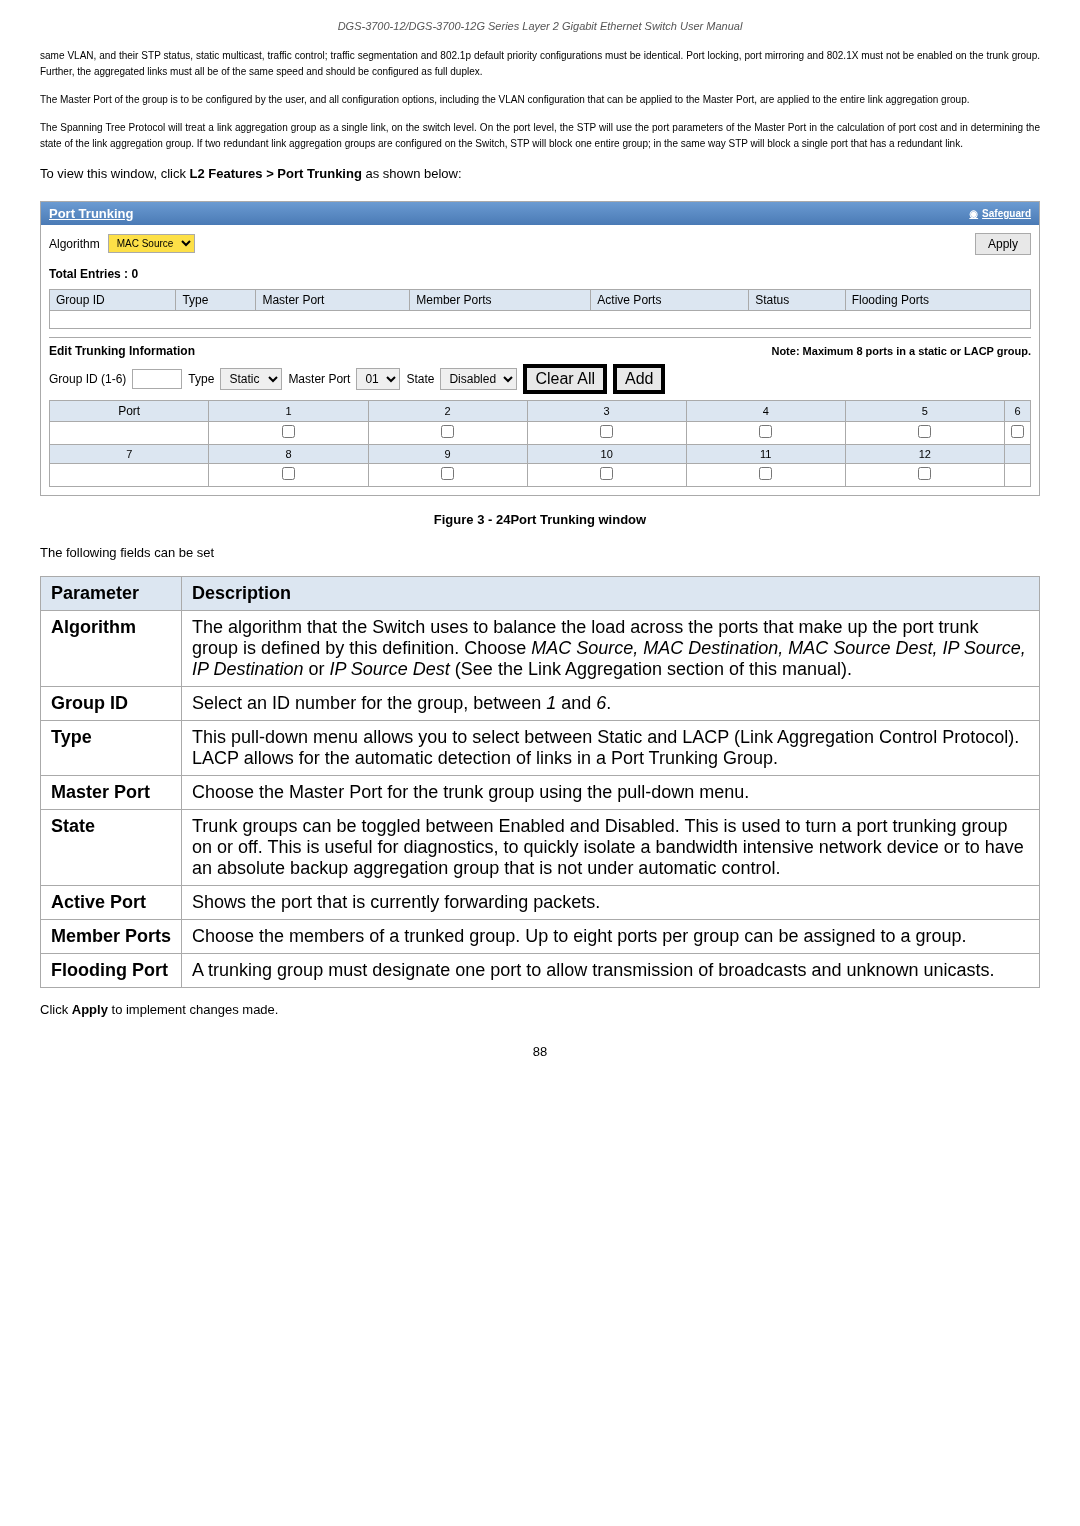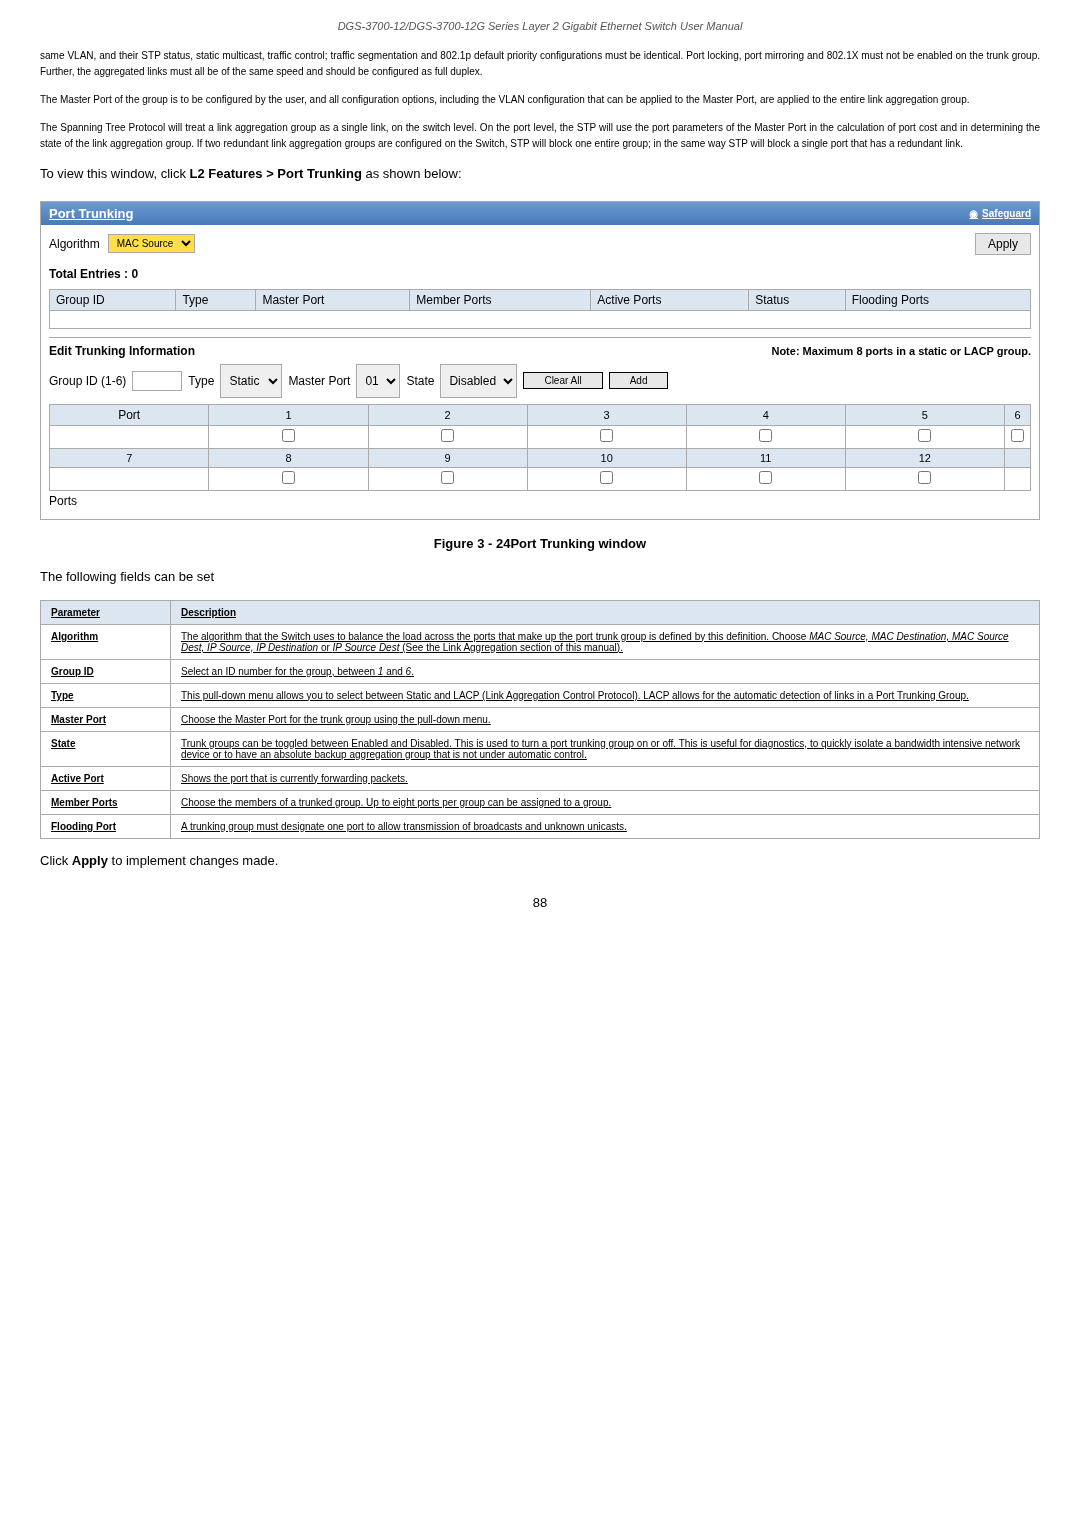--- a/index.html
+++ b/index.html
@@ -139,27 +139,27 @@
     }
     .edit-input {
       font-size: 12px;
       border: 1px solid #aaa;
       padding: 2px 4px;
       width: 60px;
     }
     .edit-select {
       font-size: 12px;
       border: 1px solid #aaa;
-      padding: 8px 4px;
+      padding: 2px 4px;
     }
     .edit-btn {
       background: #e8e8e8;
-      border: 1px solid #000000;
-      padding: 2px 20px;
-      font-size: 10px;
+      border: 4px solid #000000;
+      padding: 2px 8px;
+      font-size: 16px;
       cursor: pointer;
     }
     .ports-grid {
       width: 100%;
       border-collapse: collapse;
       font-size: 12px;
     }
     .ports-grid td {
       border: 1px solid #aaa;
       padding: 3px 6px;
@@ -181,23 +181,22 @@
     .figure-caption {
       text-align: center;
       font-size: 13px;
       font-weight: bold;
       margin: 10px 0 16px;
     }
     
     .params-table {
       width: 100%;
       border-collapse: collapse;
-      font-size: 10px;
+      font-size: 18px;
       margin: 12px 0;
-      text-decoration: underline;
     }
     .params-table th {
       background: #dce6f1;
       border: 1px solid #aaa;
       padding: 6px 10px;
       text-align: left;
       font-weight: bold;
     }
     .params-table td {
       border: 1px solid #aaa;
@@ -346,21 +345,20 @@
             <td class="checkbox-cell"></td>
             <td class="checkbox-cell"><input type="checkbox" style=""></td>
             <td class="checkbox-cell"><input type="checkbox" style=""></td>
             <td class="checkbox-cell"><input type="checkbox" style=""></td>
             <td class="checkbox-cell"><input type="checkbox" style=""></td>
             <td class="checkbox-cell"><input type="checkbox" style=""></td>
             <td></td>
           </tr>
         </tbody>
       </table>
-      <div class="ports-footer">Ports</div>
     </div>
   </div>
 </div>
 
 <div class="figure-caption">Figure 3 - 24Port Trunking window</div>
 
 <p class="body-text-inline">The following fields can be set</p>
 
 <table class="params-table">
   <thead>

